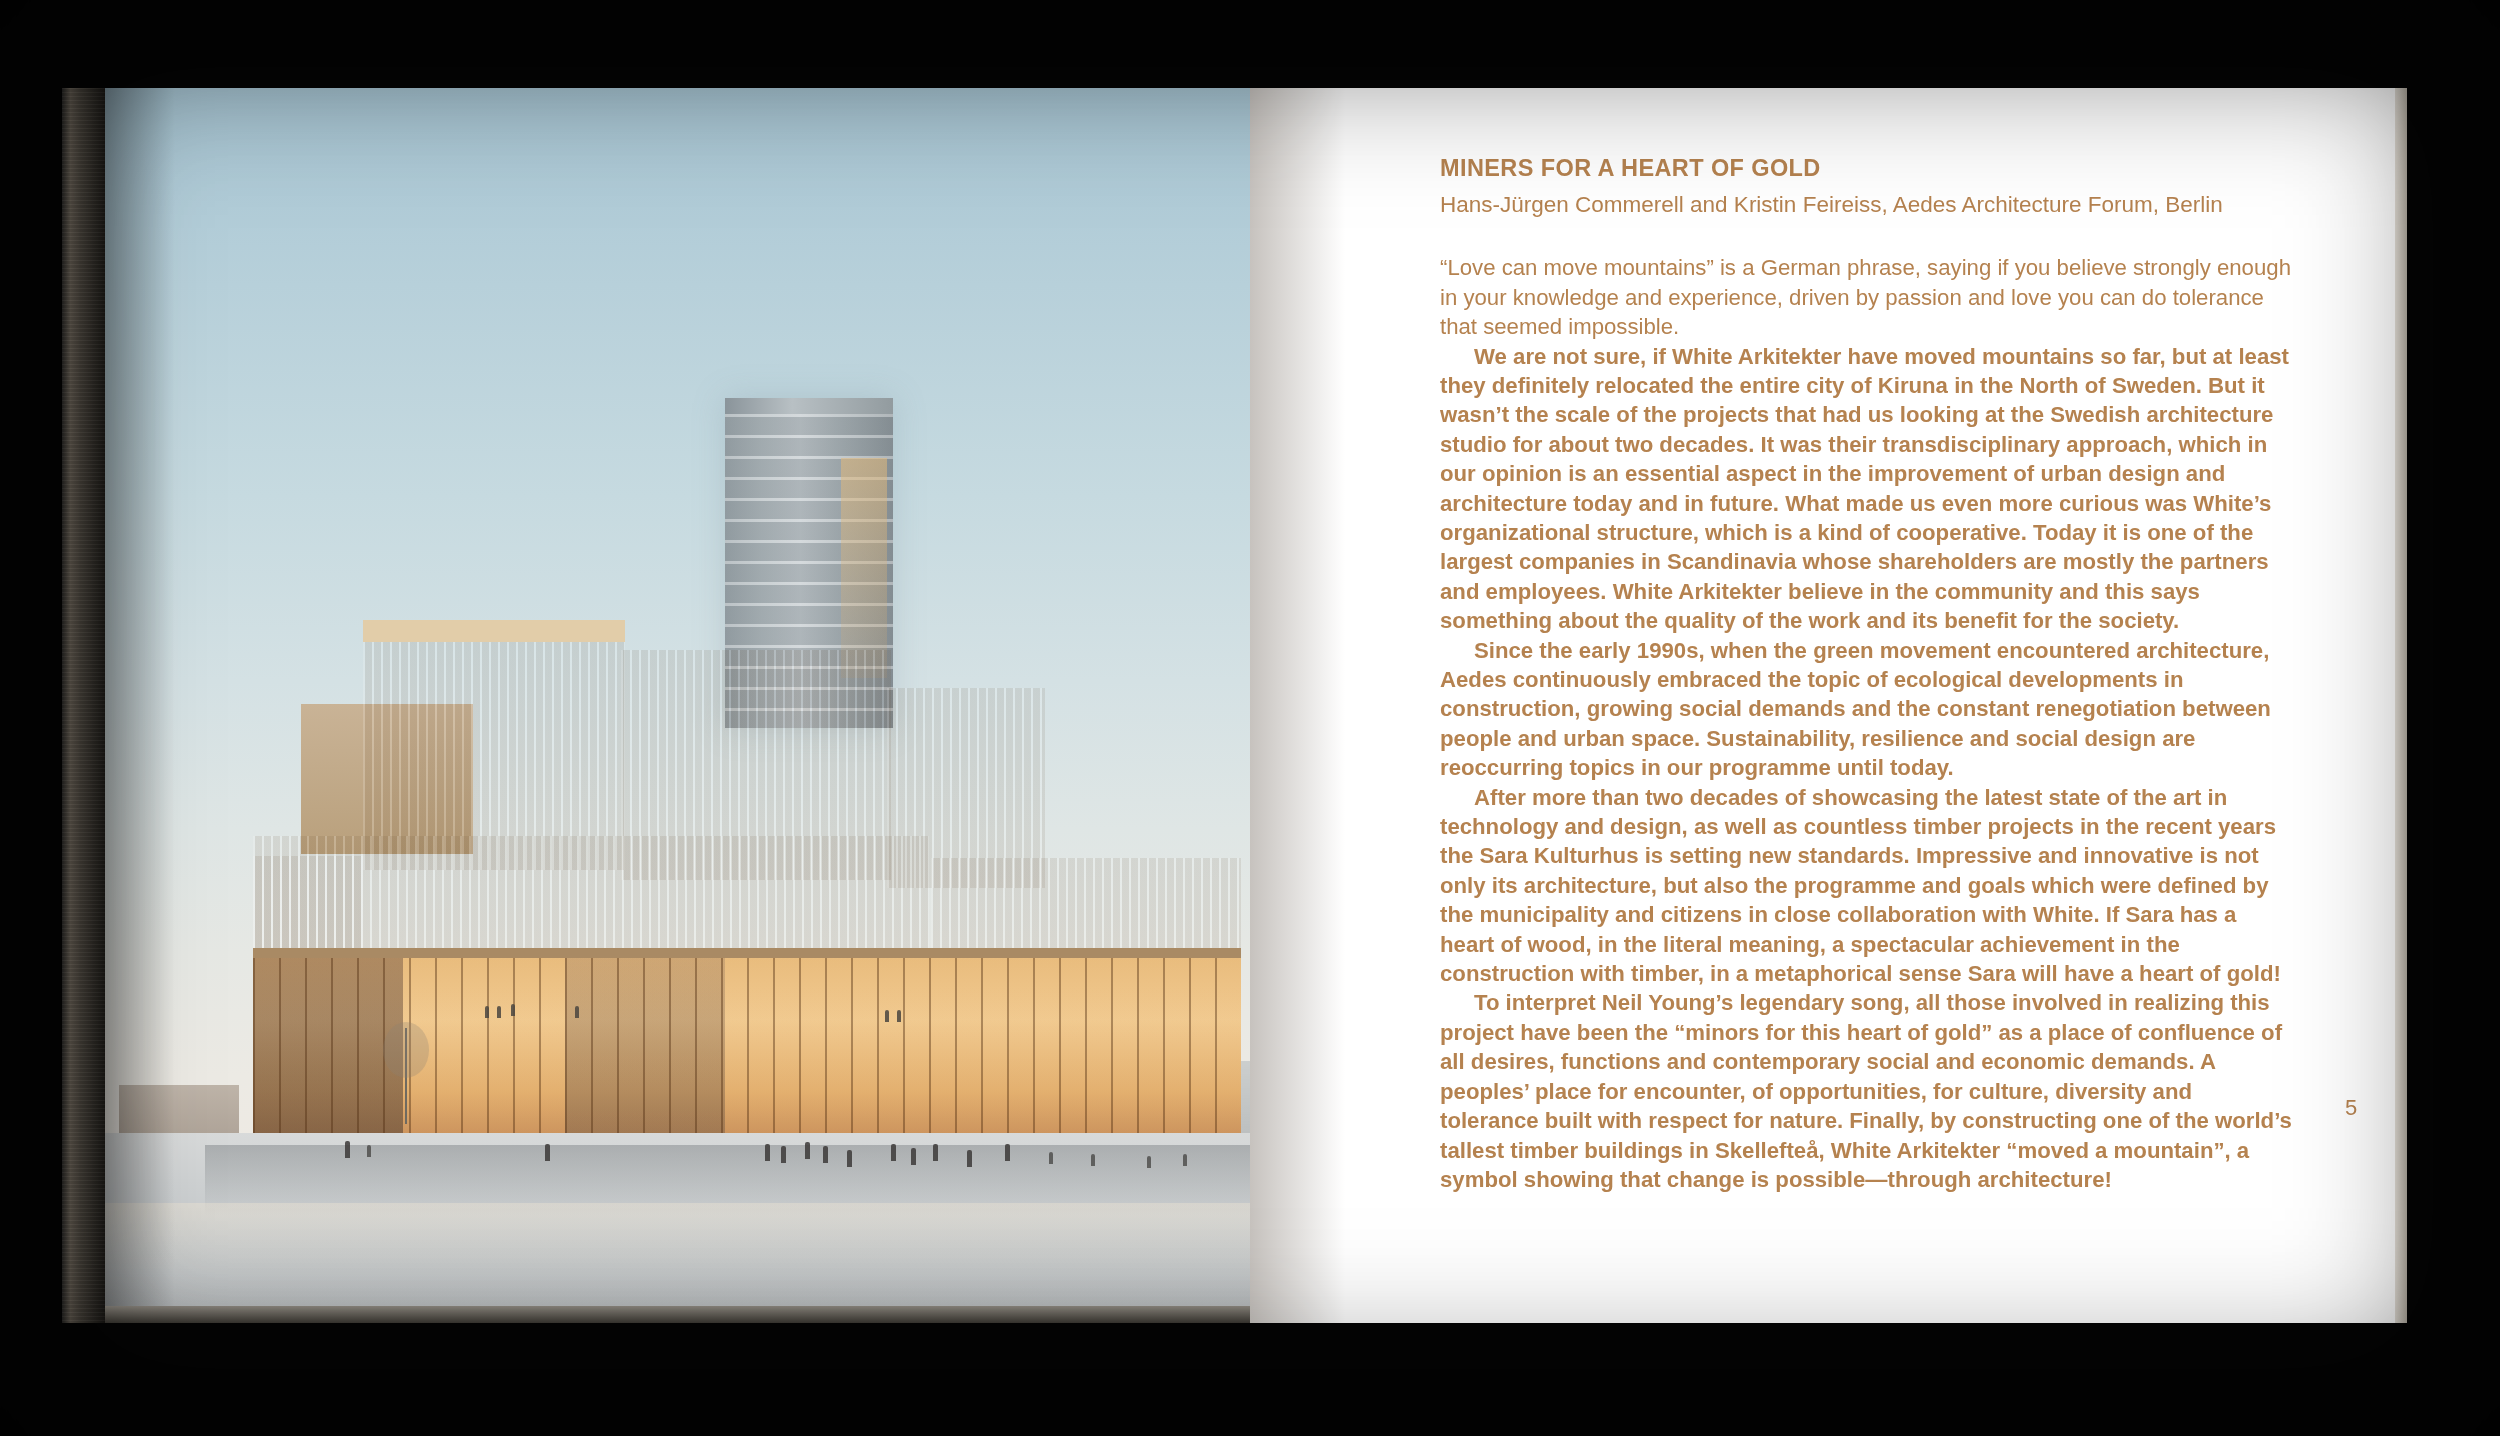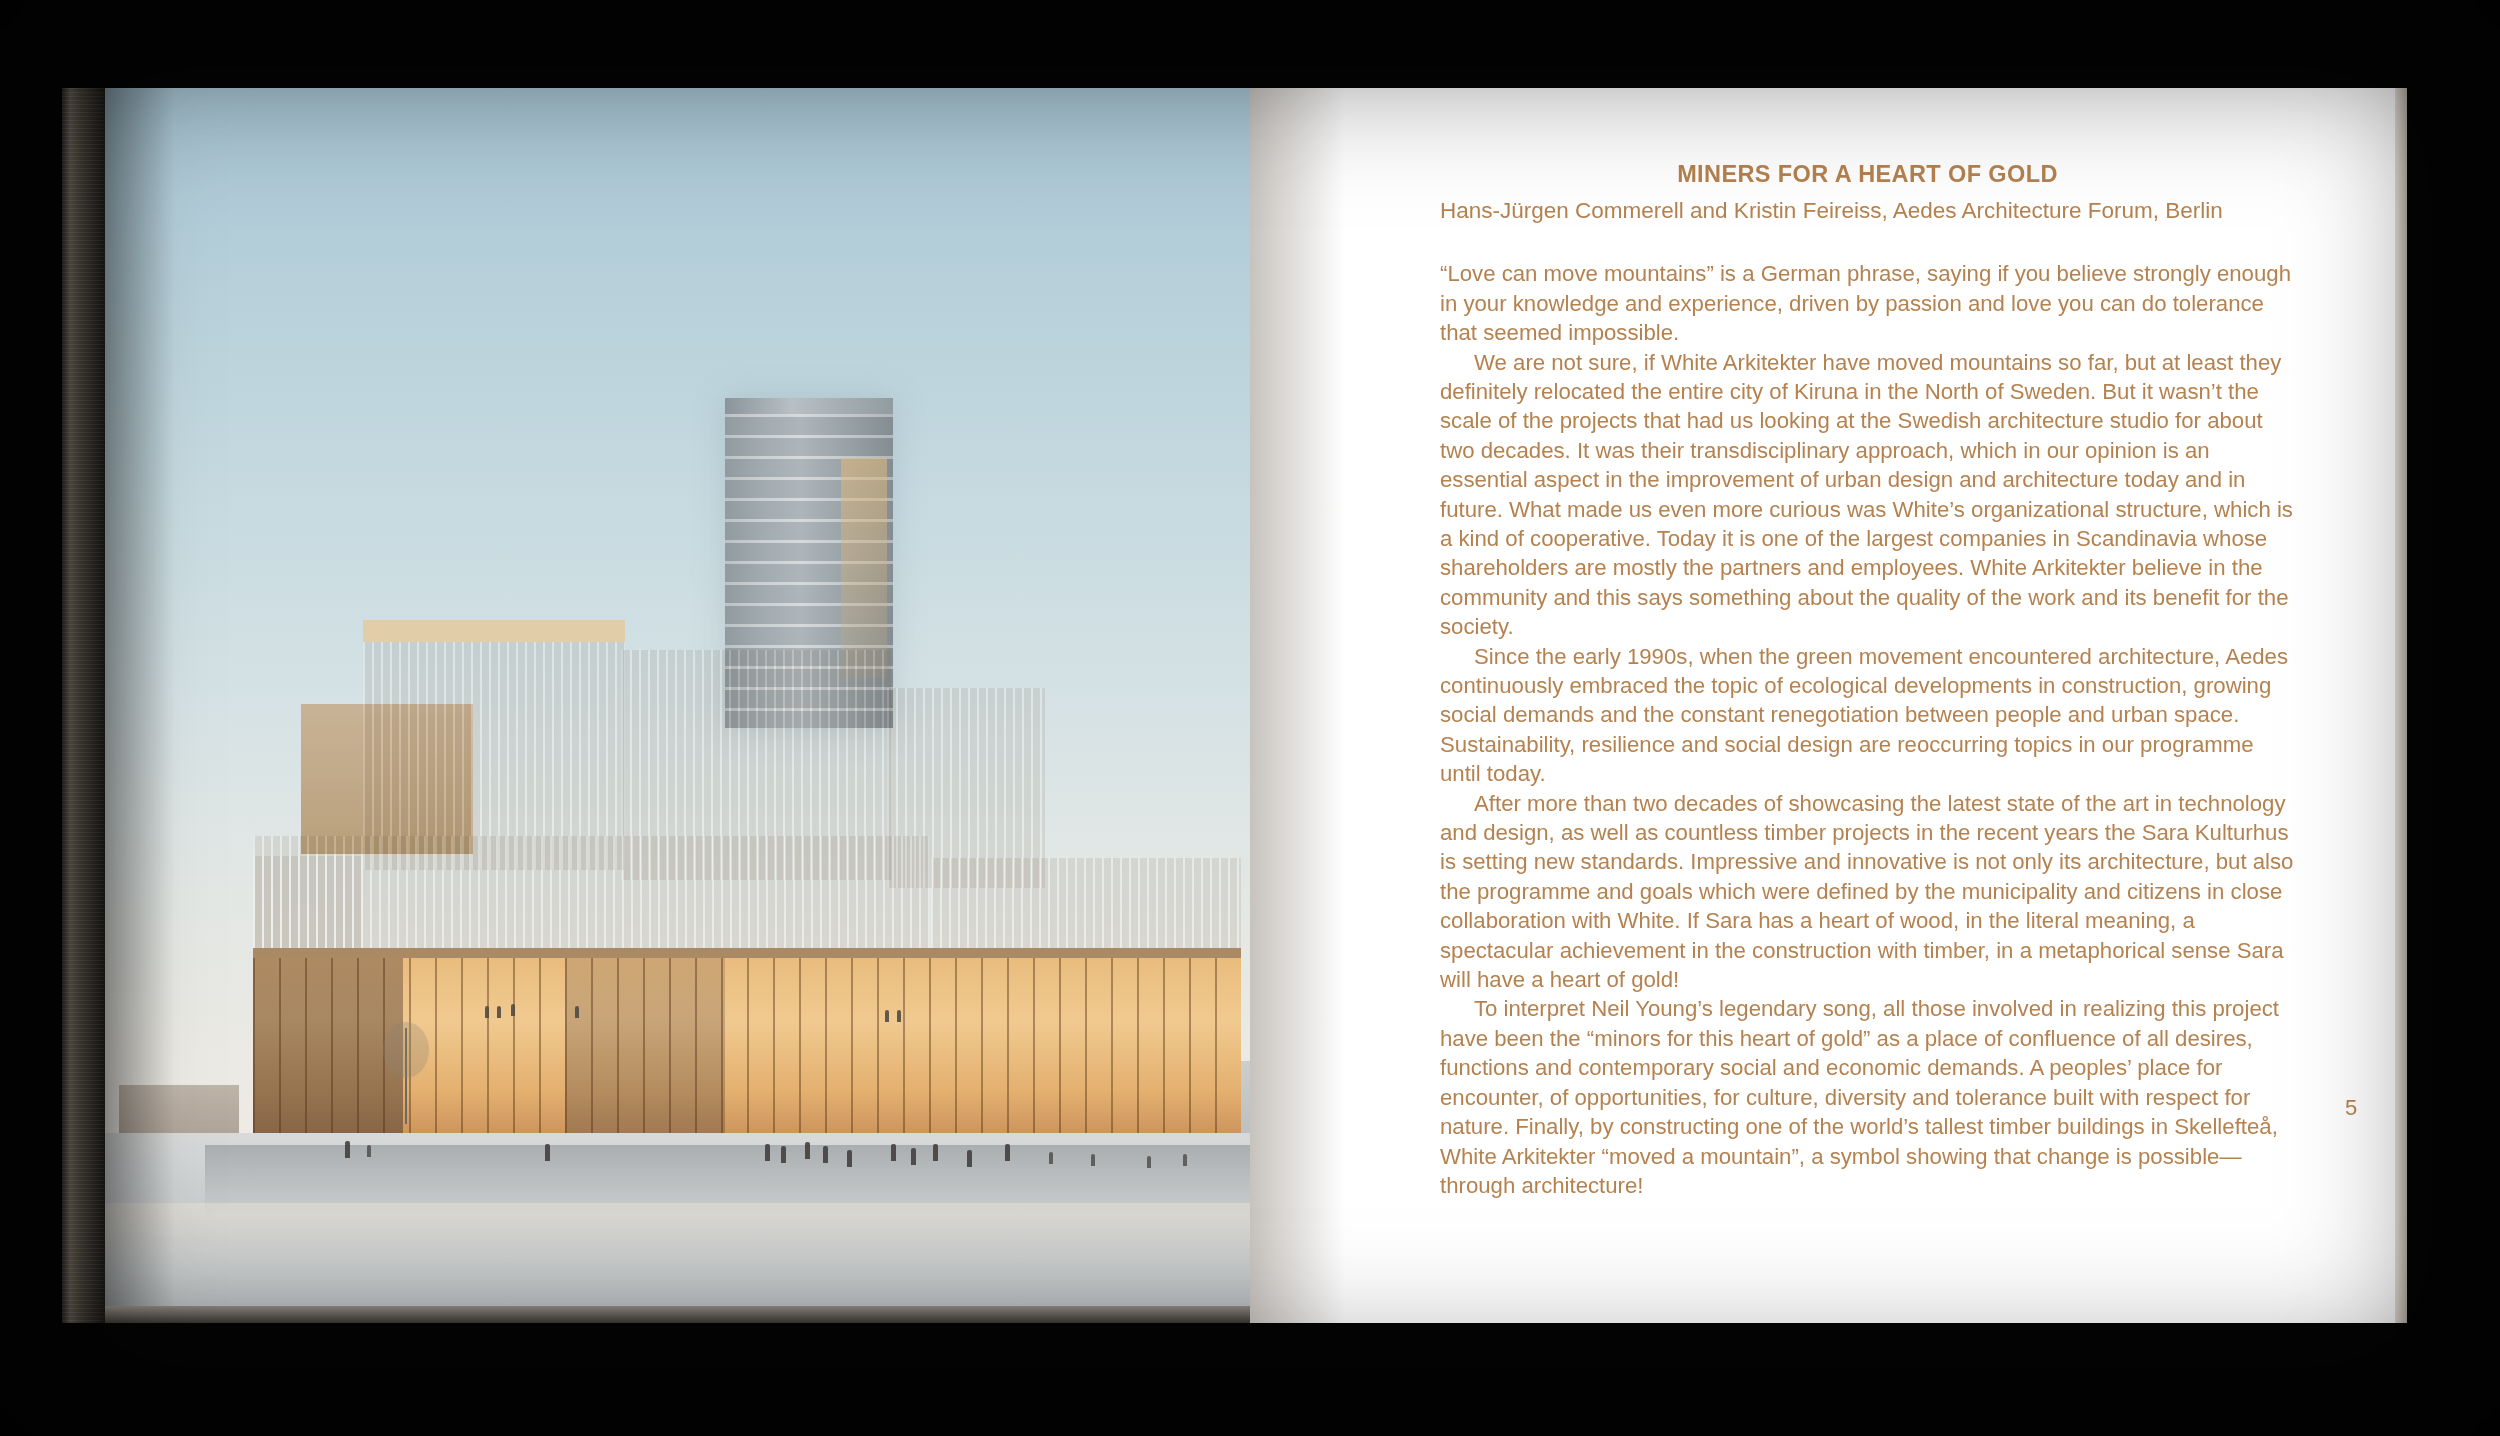--- a/index.html
+++ b/index.html
@@ -308,39 +308,39 @@
     left: 190px;
     top: 60px;
     width: 855px;
   }
 
   .headline {
     font-size: 23.5px;
     font-weight: bold;
     letter-spacing: 0.4px;
     color: #b5824f;
-    margin: 12px 0 9px 0;
+    margin: 6px 0 9px 0;
     line-height: 1.2;
-    text-align: center;
   }
   .byline {
     font-size: 22.5px;
     color: #b5824f;
     margin: 8px 0 34px 0;
     line-height: 1.25;
   }
   .body-p {
     font-size: 22.2px;
     line-height: 29.4px;
     color: #b5824f;
     margin: 0;
     text-indent: 0;
   }
   .body-p + .body-p {
     text-indent: 34px;
+    font-weight: bold;
   }
 
   .page-number {
     position: absolute;
     left: 1095px;
     top: 1007px;
     font-size: 22px;
     color: #b5824f;
   }
 

